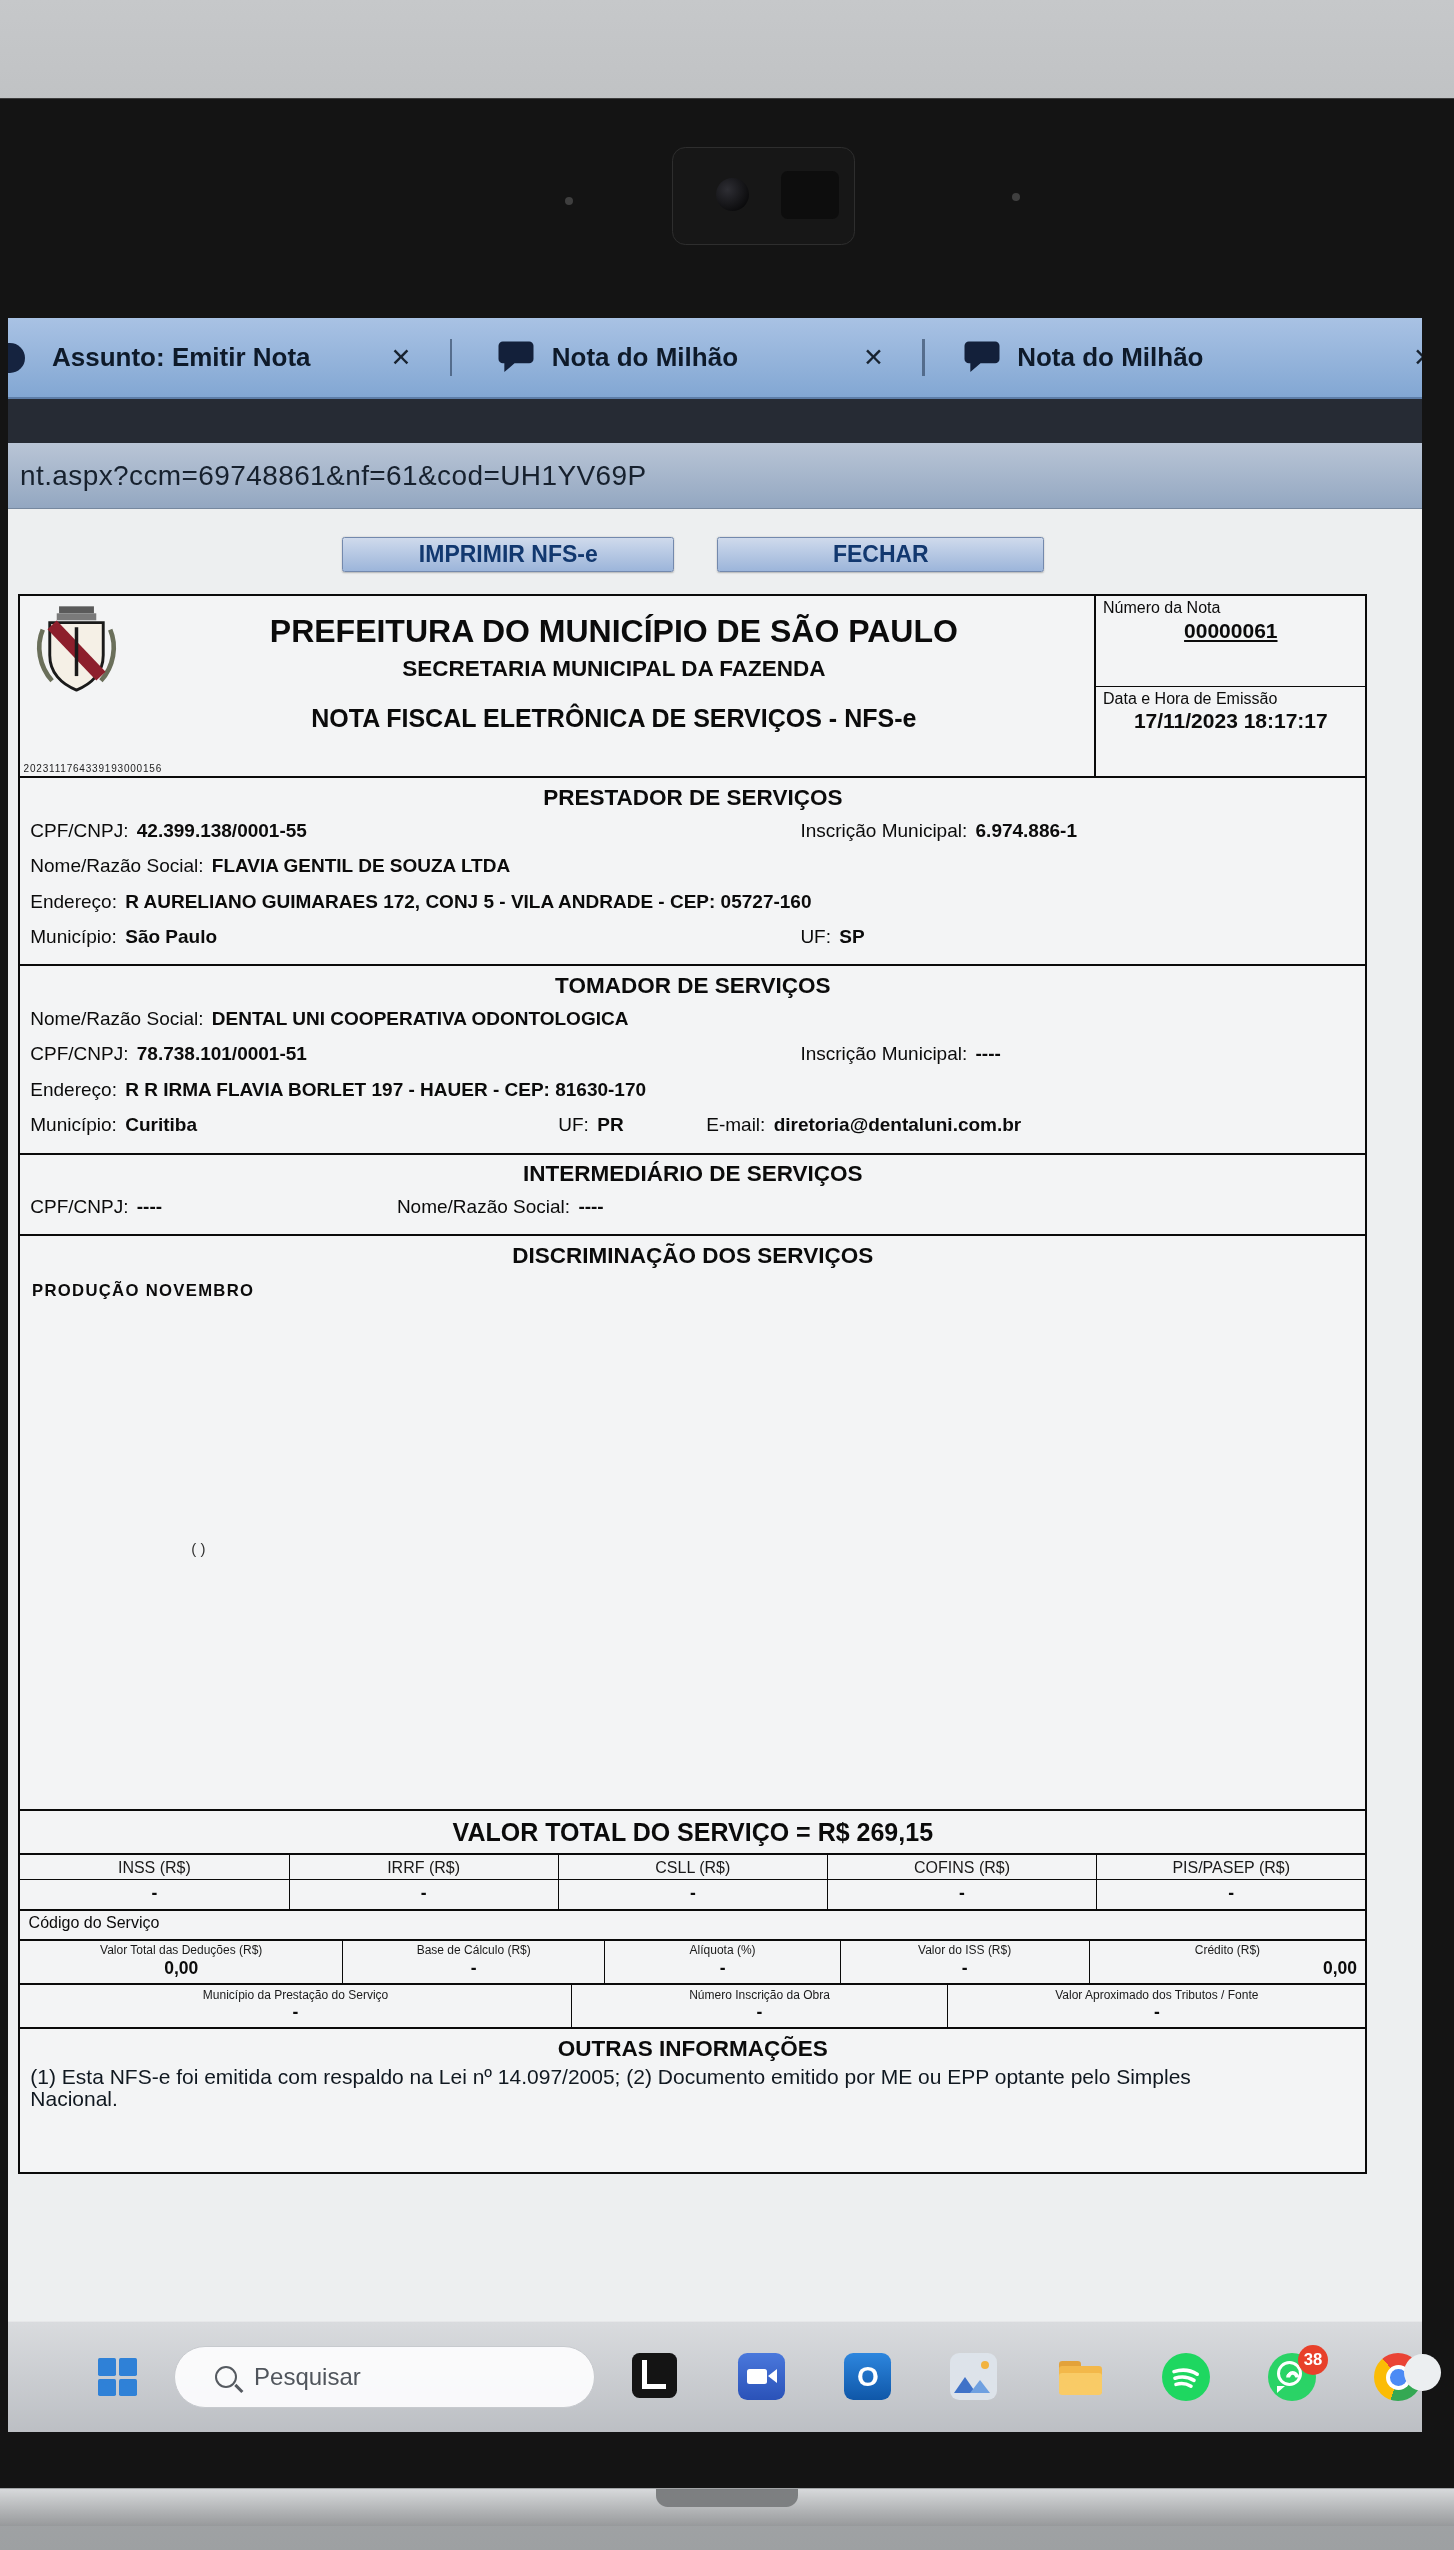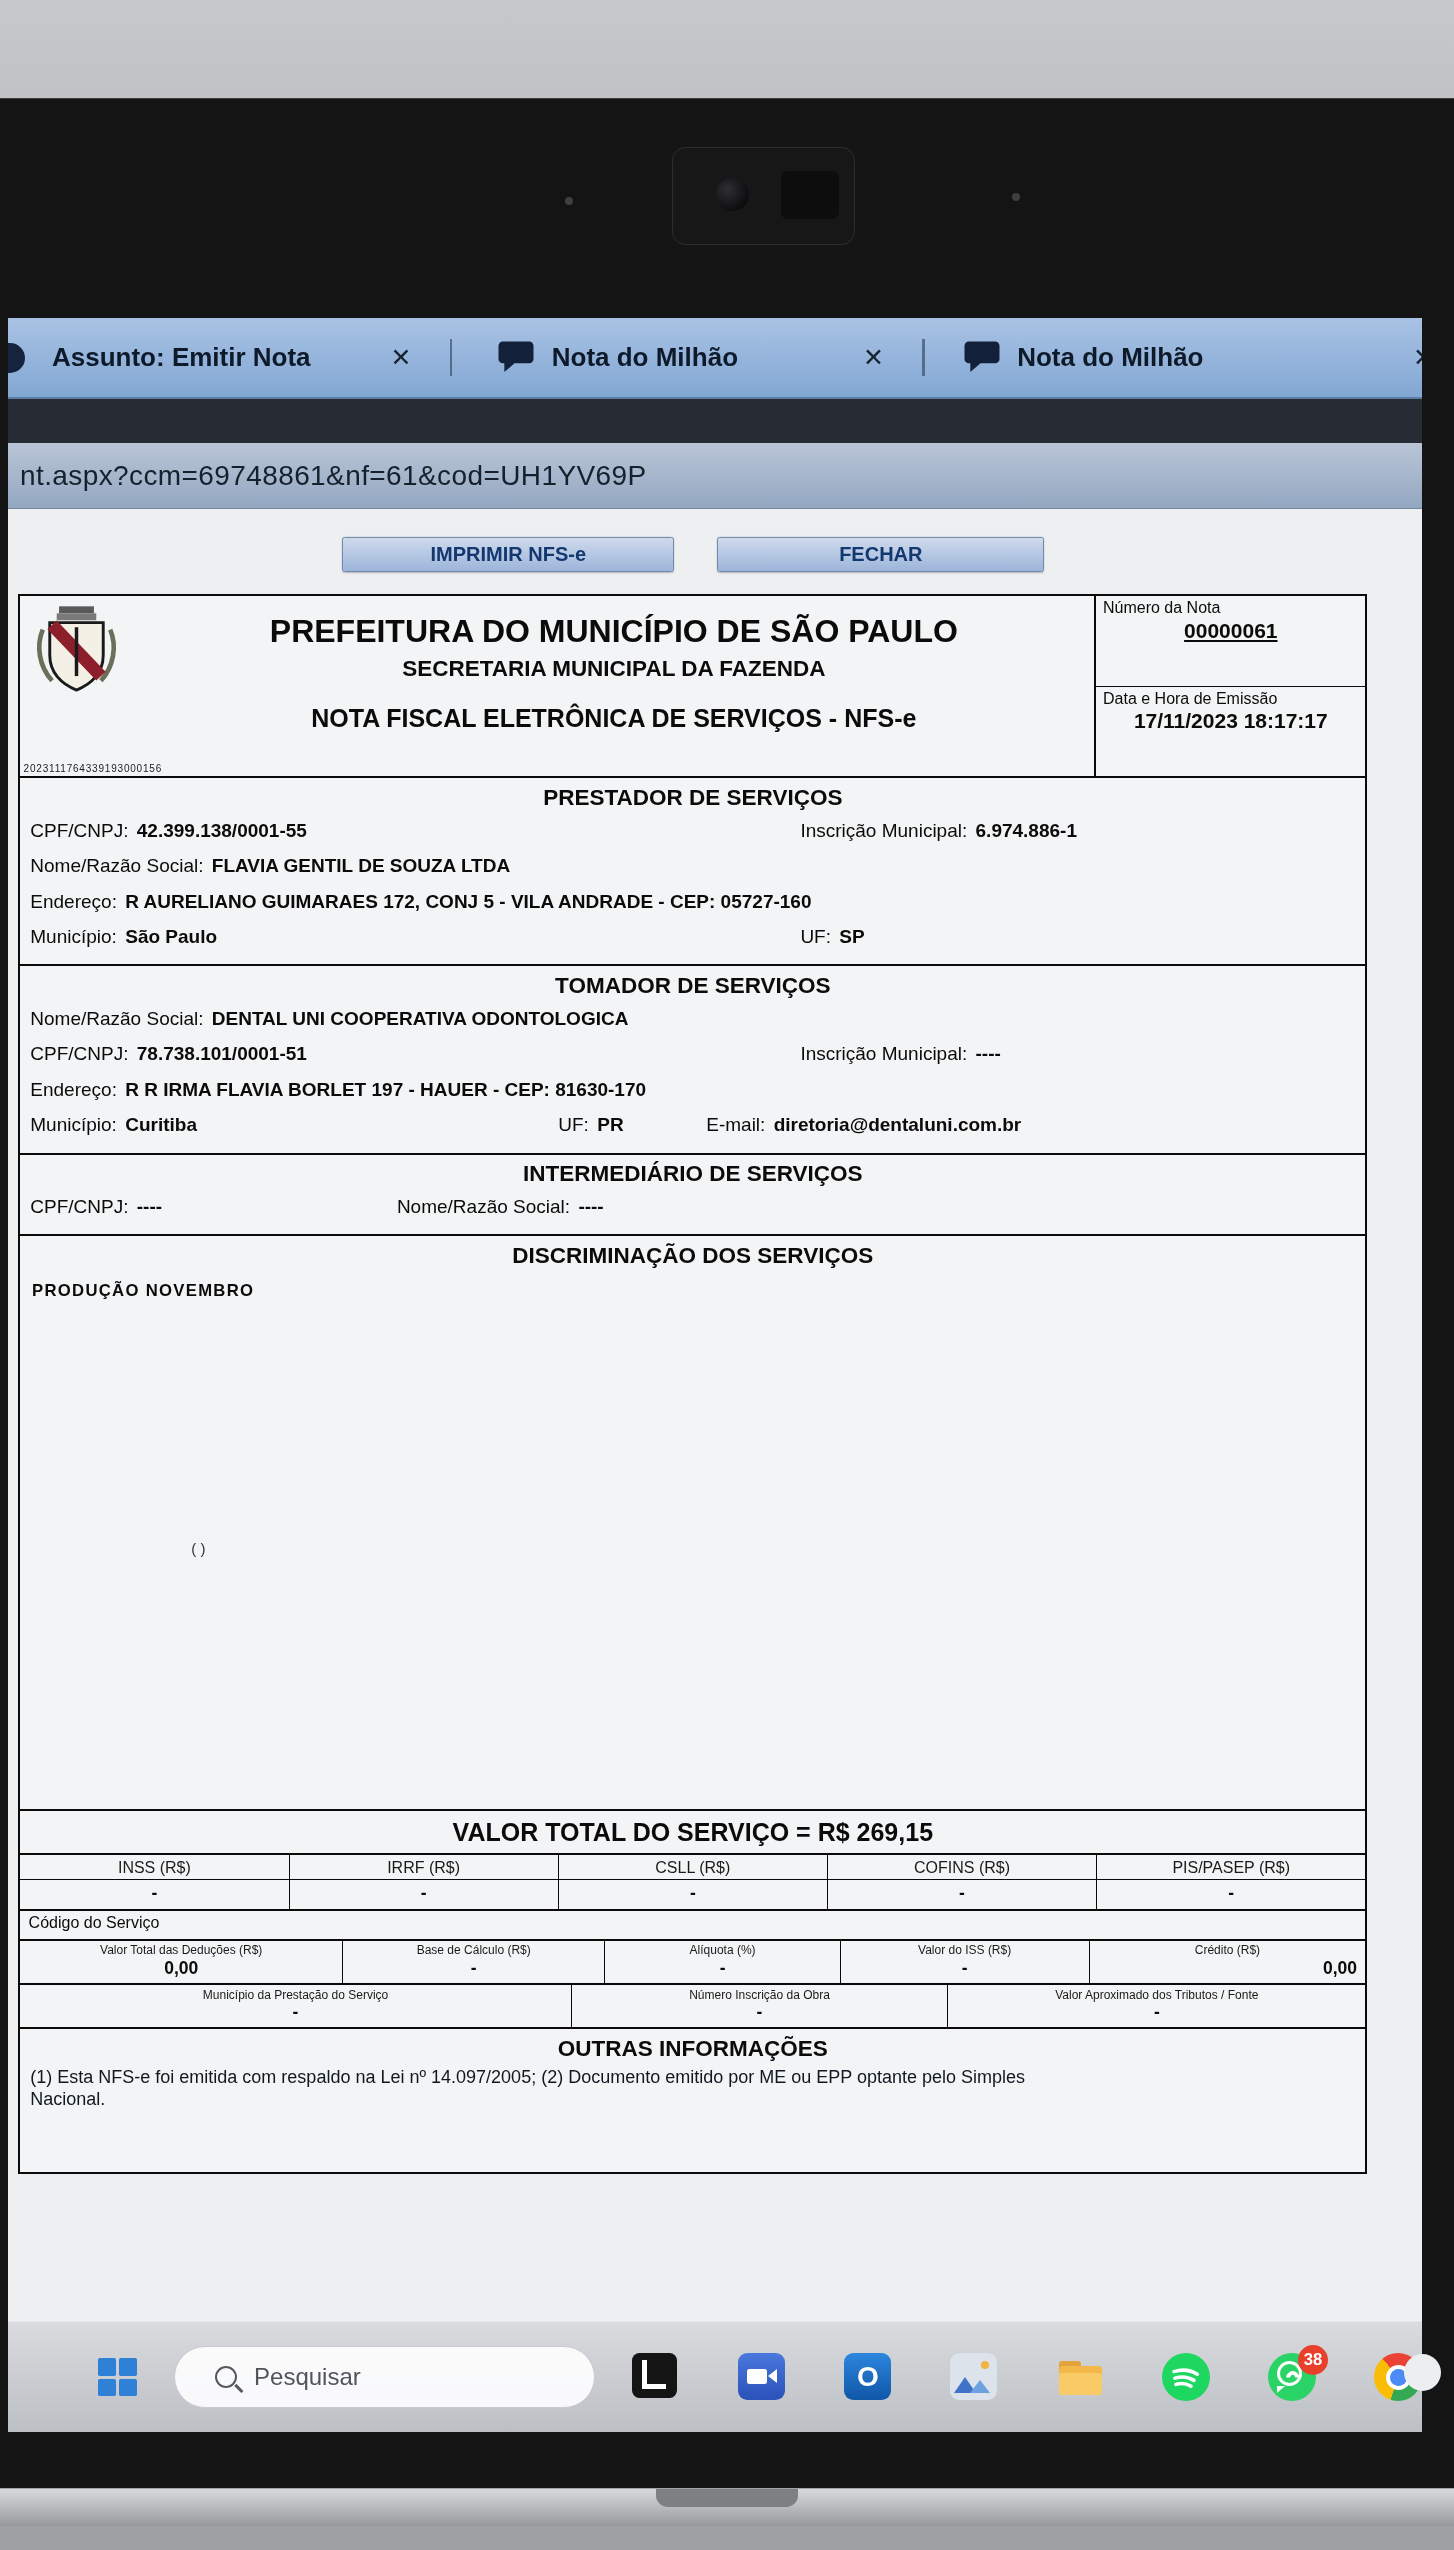--- a/index.html
+++ b/index.html
@@ -45,21 +45,21 @@
             background:linear-gradient(180deg,#b9c5d6,#93a7c1); border-bottom:1.7px solid #76889f;
             display:flex; align-items:center; }
   .url-text { margin-left:11.7px; font-size:28px; color:#17212e; letter-spacing:0.4px; }
 
   .page { position:absolute; left:8.3px; top:509px; width:1414px; height:1812px; background:#edeff0; }
 
   
   .btn-row { display:flex; gap:43px; padding:28px 0 0 334px; }
   .btn { height:35px; display:flex; align-items:center; justify-content:center;
          background:linear-gradient(180deg,#cfdaec,#9cb5da); border:1.7px solid #73890_; }
-  .btn { border:1.7px solid #7389ad; border-radius:2.5px; color:#12386f; font-weight:700; font-size:20px;
+  .btn { border:1.7px solid #7389ad; border-radius:2.5px; color:#12386f; font-weight:700; font-size:23px;
          box-shadow:0 0.8px 1.7px rgba(0,0,0,.25); cursor:pointer; }
   .btn.print { width:332px; } .btn.close { width:327px; }
 
   
   .invoice { margin:22px 55px 0 10px; border:2.5px solid #0a0a0a; background:#f3f4f5; color:#0b0b0b; }
   .inv-header { display:flex; height:182px; border-bottom:2.5px solid #0a0a0a; position:relative; }
   .logo-cell { width:113px; position:relative; }
   .coat { position:absolute; left:15px; top:8.3px; }
   .code-strip { position:absolute; left:3.3px; bottom:1.7px; font-size:10px; letter-spacing:0.8px; color:#222; white-space:nowrap; }
   .title-cell { flex:1; text-align:center; padding-top:16.7px; }
@@ -104,21 +104,21 @@
   .c1{width:24%;} .c2{width:19.5%;} .c3{width:17.5%;} .c4{width:18.5%;} .c5{width:20.5%;}
   .cth { display:block; font-size:12px; text-align:center; padding-top:2.5px; color:#1a1a1a; }
   .ctd { display:block; text-align:center; font-weight:700; font-size:17.5px; padding:0.8px 0 4.2px; }
   .ctd.right { text-align:right; padding-right:8.3px; }
 
   .extra { display:flex; border-bottom:2.5px solid #0a0a0a; }
   .ex-col { border-right:1.7px solid #0a0a0a; }
   .ex-col:last-child { border-right:none; }
   .e1{width:41%;} .e2{width:28%;} .e3{width:31%;}
 
-  .outras-text { font-size:18px; line-height:22.5px; padding:1.7px 10px 6.7px; color:#101820; }
+  .outras-text { font-size:21px; line-height:22.5px; padding:1.7px 10px 6.7px; color:#101820; }
   .outras-text span { display:block; }
   .inv-tail { height:55px; }
 
   
   .taskbar { position:absolute; left:8.3px; top:2321px; width:1414px; height:111px;
              background:linear-gradient(180deg,#d9dbde,#bcbfc4); border-top:0.8px solid #e6e7e9;
              display:flex; align-items:center; padding-left:90px; }
   .start { width:38px; height:38px; display:grid; grid-template-columns:17.5px 17.5px; grid-template-rows:17.5px 17.5px; gap:3.3px; cursor:pointer; }
   .start div { background:#2f81d7; border-radius:1.7px; }
   .search-pill { margin-left:38px; width:450px; height:62px; border-radius:33px;

